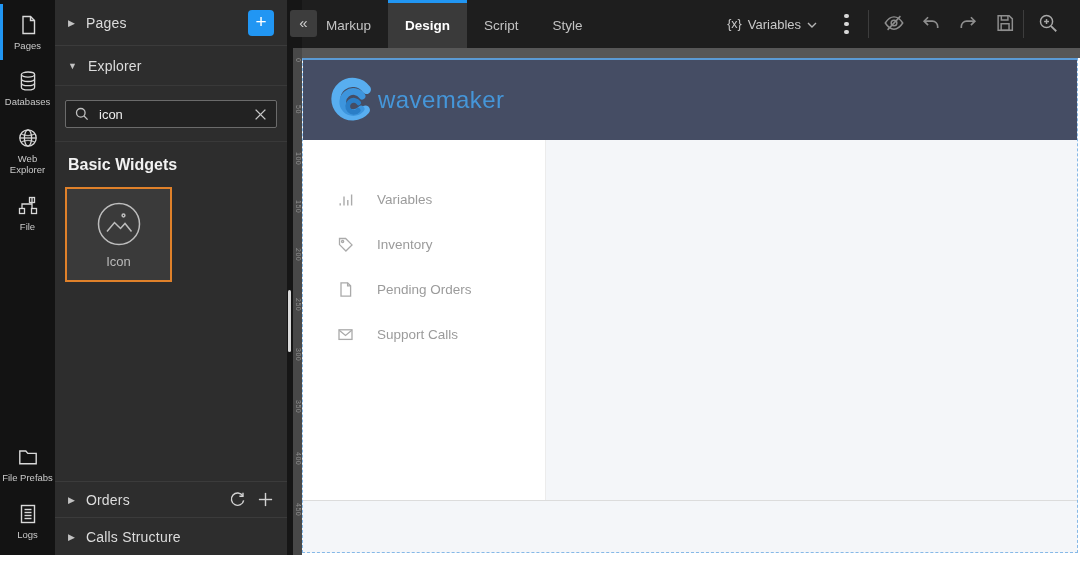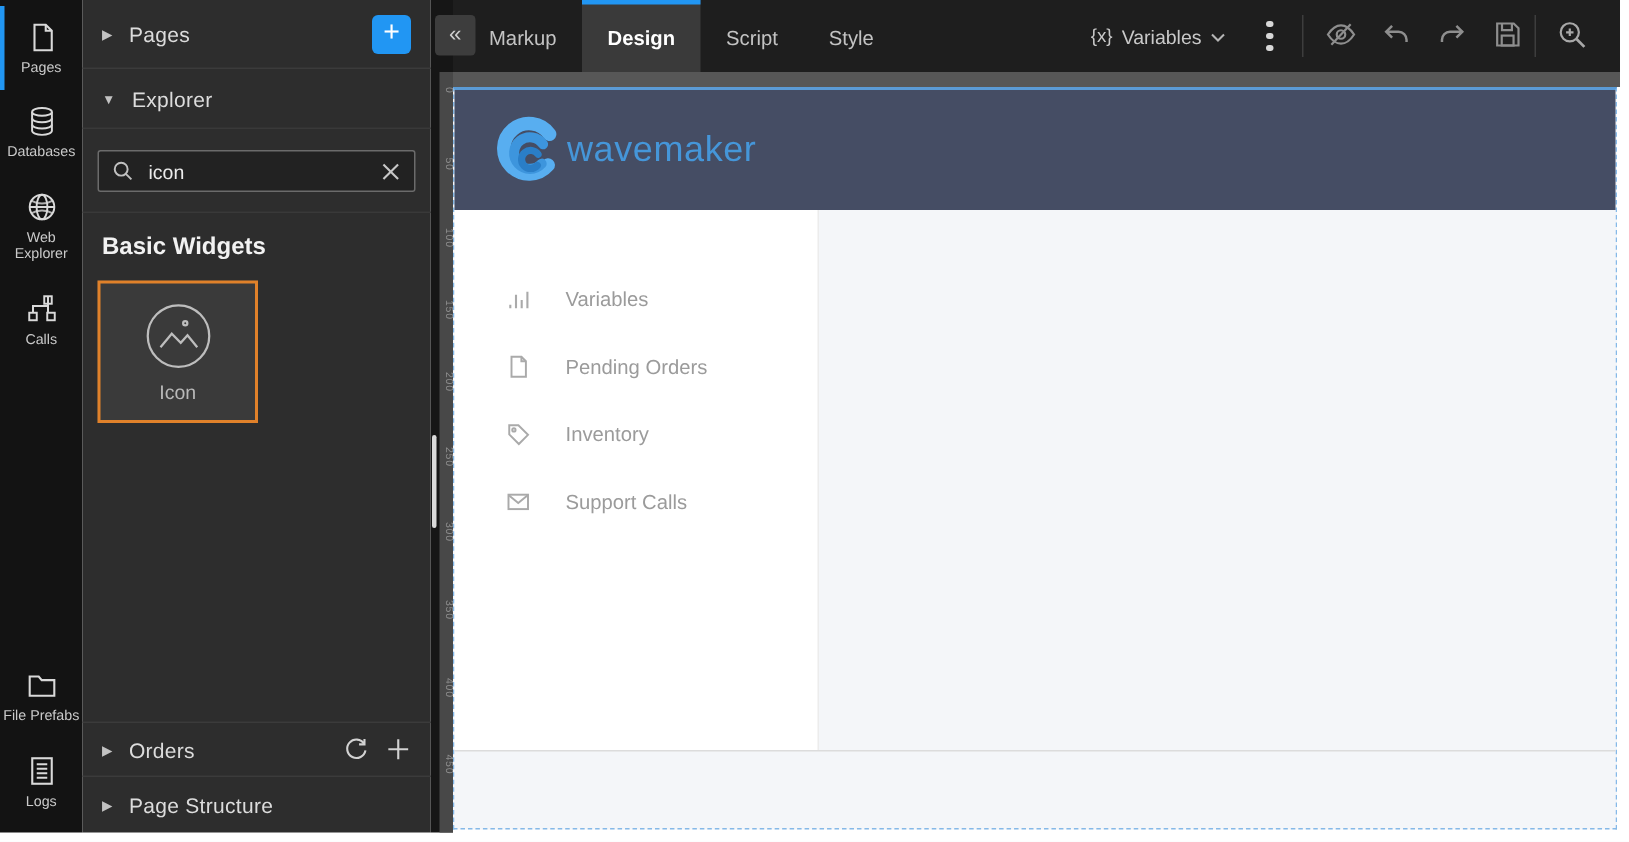--- a/index.html
+++ b/index.html
@@ -142,21 +142,21 @@
         </div>
         <div class="ib-item">
           <span class="ib-icon">
             <svg viewBox="0 0 22 22" fill="none" stroke="currentColor" stroke-width="1.3">
                 <rect x="2.5" y="13.5" width="5" height="5"></rect>
                 <rect x="12.5" y="2.5" width="5" height="5"></rect>
                 <rect x="14.5" y="13.5" width="5" height="5"></rect>
                 <path d="M5 13.5 V9 H15 V2.5 M15 7.5 V13.5"></path>
               </svg>
           </span>
-          <span class="ib-label">Calls</span>
+          <span class="ib-label">File</span>
         </div>
       </div>
       <div class="ib-group bottom">
         <div class="ib-item">
           <span class="ib-icon">
             <svg viewBox="0 0 22 22" fill="none" stroke="currentColor" stroke-width="1.4">
                 <path d="M2.8 5 H8.8 L10.8 7.4 H19.2 V17.8 H2.8 Z"></path>
               </svg>
           </span>
           <span class="ib-label">File Prefabs</span>
@@ -231,21 +231,21 @@
           <span class="icn">
             <svg viewBox="0 0 18 18" width="17" height="17" fill="none" stroke="currentColor" stroke-width="1.5">
                 <line x1="9" y1="2" x2="9" y2="16"></line>
                 <line x1="2" y1="9" x2="16" y2="9"></line>
               </svg>
           </span>
         </span>
       </div>
       <div class="prow ps-row">
         <span class="tri">▶</span>
-        <span class="row-label">Page Structure</span>
+        <span class="row-label">Calls Structure</span>
       </div>
     </aside>
 
     <div class="gapstrip">
       <div class="vthumb"></div>
       <div class="vruler">
         <span style="top:10px">0</span>
         <span style="top:57px">50</span>
         <span style="top:104px">100</span>
         <span style="top:152px">150</span>
@@ -354,34 +354,34 @@
                     <line x1="7" y1="14.5" x2="7" y2="5.5"></line>
                     <line x1="10.8" y1="14.5" x2="10.8" y2="9"></line>
                     <line x1="14.6" y1="14.5" x2="14.6" y2="3.5"></line>
                   </svg>
               </span>
               <span class="nav-label">Variables</span>
             </div>
             <div class="nav-item">
               <span class="nav-icon">
                 <svg viewBox="0 0 17 17" width="17" height="17" stroke="currentColor" stroke-width="1.3" fill="none">
+                    <path d="M2.5 8.6 V2.5 H8.6 L15 8.9 L8.9 15 Z"></path>
+                    <circle cx="5.6" cy="5.6" r="1.1"></circle>
+                  </svg>
+              </span>
+              <span class="nav-label">Inventory</span>
+            </div>
+            <div class="nav-item">
+              <span class="nav-icon">
+                <svg viewBox="0 0 17 17" width="17" height="17" stroke="currentColor" stroke-width="1.3" fill="none">
                     <path d="M4 1.8 H10.6 L13.6 4.8 V15.2 H4 Z"></path>
                     <path d="M10.6 1.8 V4.8 H13.6"></path>
                   </svg>
               </span>
               <span class="nav-label">Pending Orders</span>
-            </div>
-            <div class="nav-item">
-              <span class="nav-icon">
-                <svg viewBox="0 0 17 17" width="17" height="17" stroke="currentColor" stroke-width="1.3" fill="none">
-                    <path d="M2.5 8.6 V2.5 H8.6 L15 8.9 L8.9 15 Z"></path>
-                    <circle cx="5.6" cy="5.6" r="1.1"></circle>
-                  </svg>
-              </span>
-              <span class="nav-label">Inventory</span>
             </div>
             <div class="nav-item">
               <span class="nav-icon">
                 <svg viewBox="0 0 17 17" width="17" height="17" stroke="currentColor" stroke-width="1.3" fill="none">
                     <rect x="2" y="3.8" width="13" height="9.6"></rect>
                     <path d="M2.2 4.2 L8.5 9.4 L14.8 4.2"></path>
                   </svg>
               </span>
               <span class="nav-label">Support Calls</span>
             </div>

